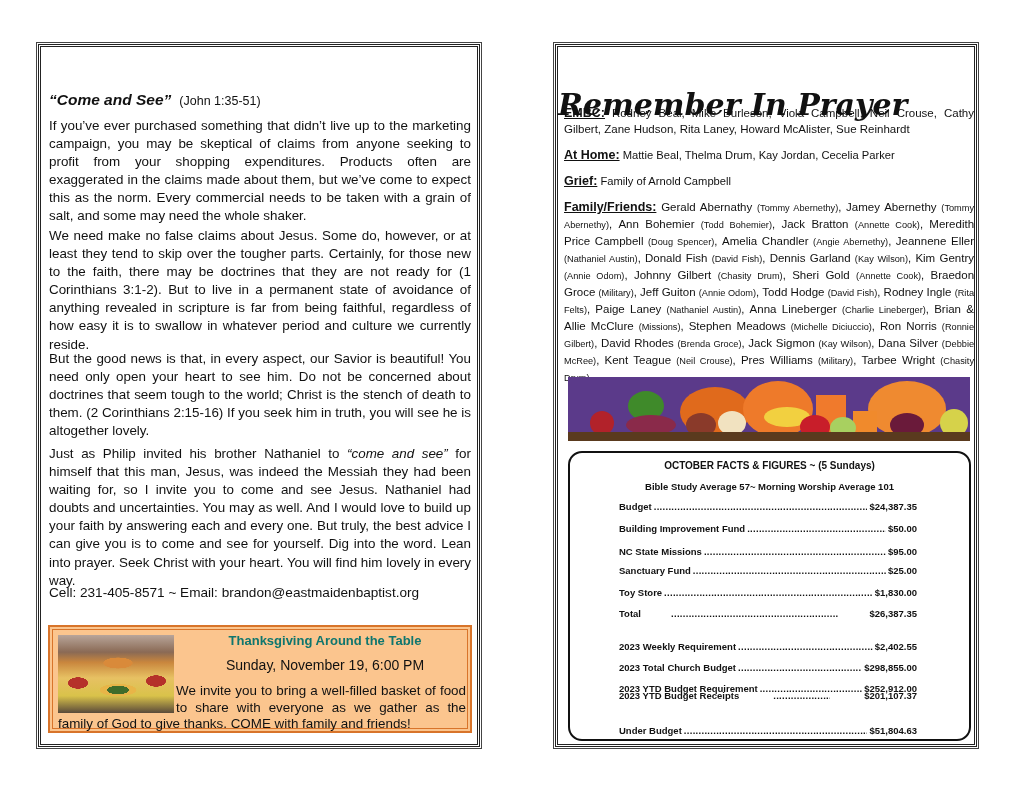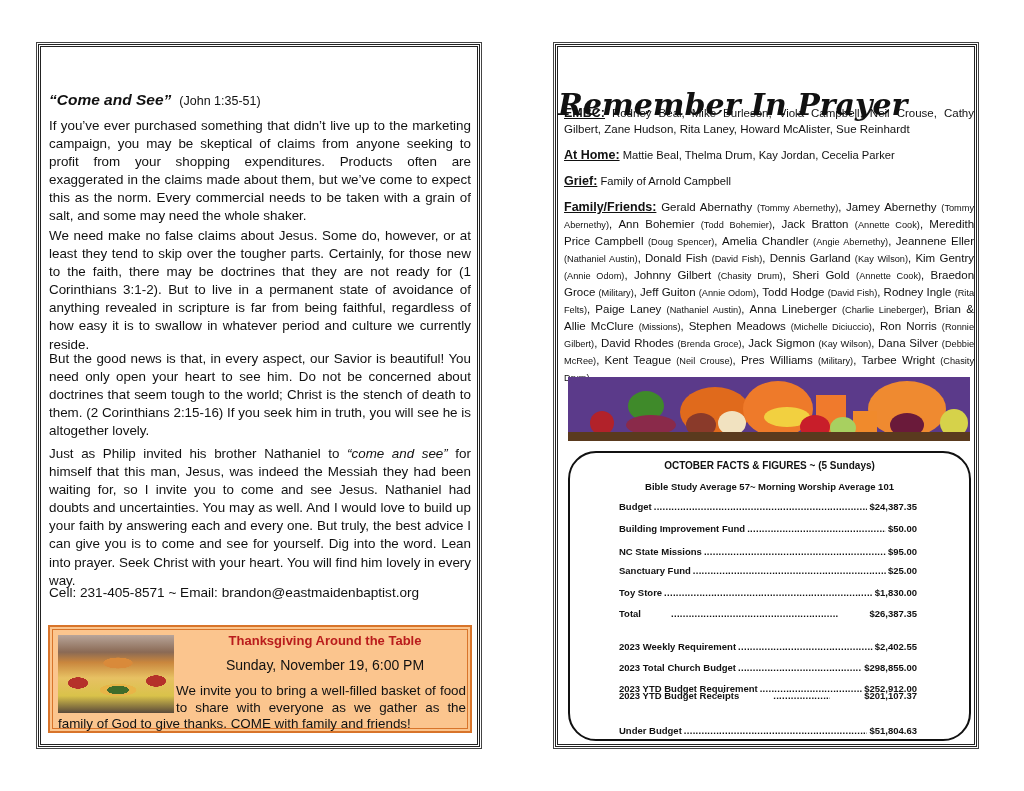--- a/index.html
+++ b/index.html
@@ -41,21 +41,21 @@
     background:
       radial-gradient(ellipse 18px 7px at 60px 55px, #3f6c2a 60%, transparent 62%),
       radial-gradient(ellipse 30px 10px at 60px 55px, #e8b548 60%, transparent 62%),
       radial-gradient(ellipse 14px 8px at 20px 48px, #b5312a 70%, transparent 72%),
       radial-gradient(ellipse 14px 8px at 98px 46px, #b5312a 70%, transparent 72%),
       radial-gradient(ellipse 24px 9px at 60px 28px, #d98a3a 60%, transparent 62%),
       linear-gradient(180deg, #b8a59a 0%, #8a6a55 22%, #c9863d 35%, #e7c163 55%, #d9c24a 78%, #5a4a3a 100%);
   }
   .event-title {
     position:absolute; left:130px; top:6px; width:290px; text-align:center;
-    color:#b91c1c; font-weight:bold; font-size:13px;
+    color:#0f766e; font-weight:bold; font-size:13px;
   }
   .event-date {
     position:absolute; left:130px; top:30px; width:290px; text-align:center; font-size:14px;
   }
   .event-text {
     position:absolute; left:8px; top:56px; width:408px; font-size:13.4px; line-height:16.5px; text-align:justify;
   }
   .event-text .indent { float:left; width:118px; height:32px; }
 
   
@@ -75,21 +75,21 @@
   #family { top:152px; line-height:16px; }
 
   .harvest {
     position:absolute; left:10px; top:330px; width:402px; height:64px; background:#5b3a8a; overflow:hidden;
   }
   .harvest .shelf { position:absolute; left:0; bottom:0; width:100%; height:9px; background:#5a3a1e; }
   .harvest .f { position:absolute; border-radius:50%; }
 
   .facts {
     position:absolute; left:10px; top:404px; width:403px; height:290px; box-sizing:border-box;
-    border:2.5px solid #111; border-radius:28px;
+    border:2.5px solid #111; border-radius:14px;
   }
   .facts-head {
     position:absolute; left:0; top:7px; width:100%; text-align:center; font-weight:bold; font-size:10px;
   }
   .facts-sub {
     position:absolute; left:0; top:28px; width:100%; text-align:center; font-weight:bold; font-size:9.5px;
   }
   .fact-row {
     position:absolute; left:49px; width:298px; display:flex; font-weight:bold; font-size:9.5px; white-space:nowrap;
   }

